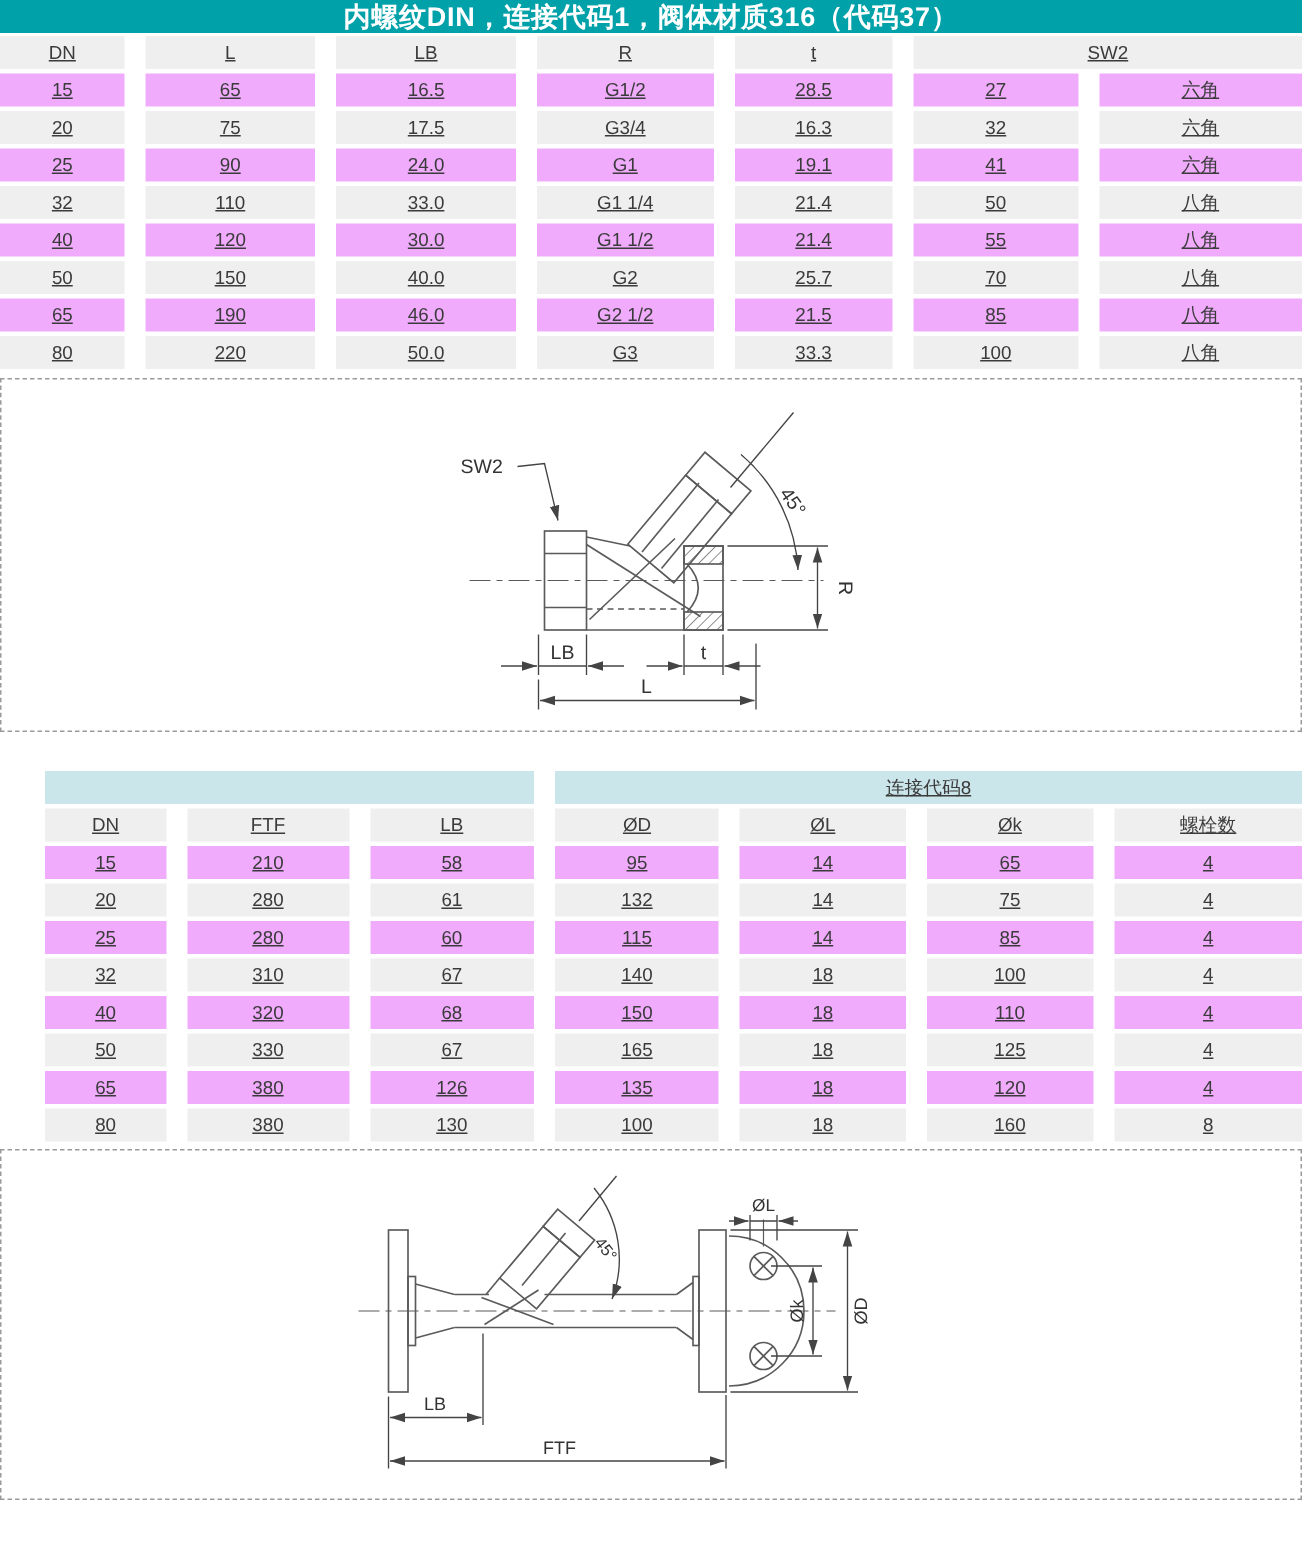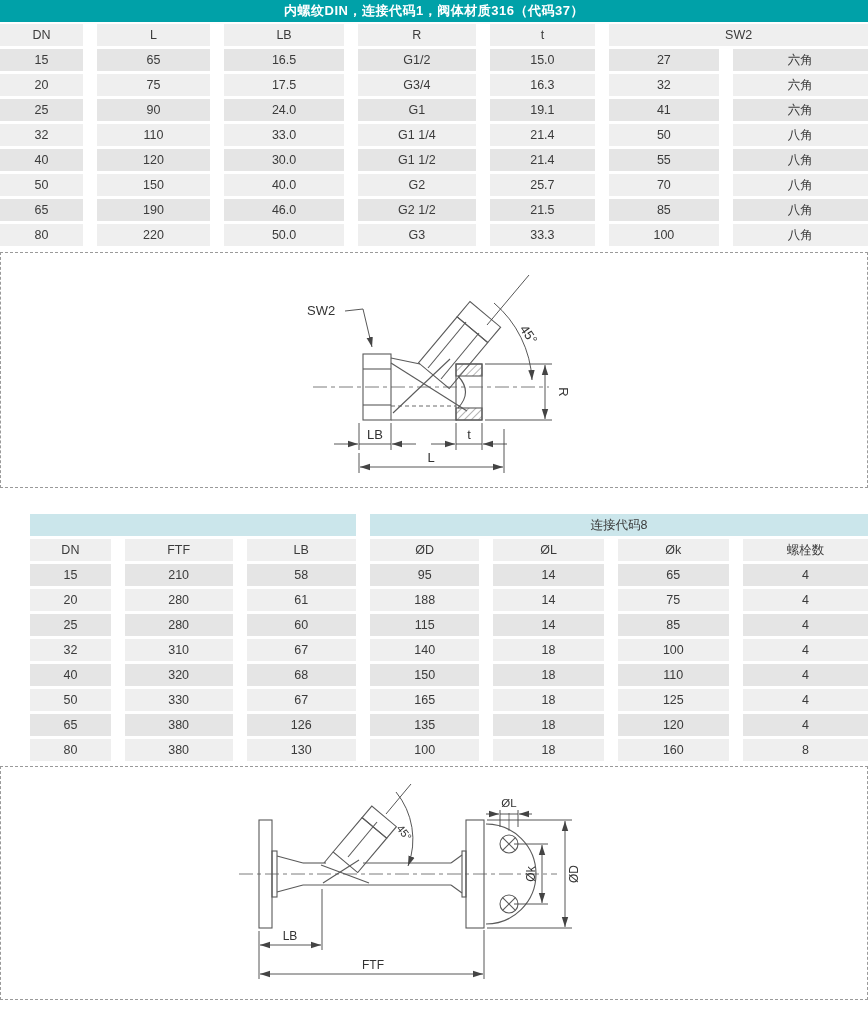--- a/index.html
+++ b/index.html
@@ -2,33 +2,33 @@
 <html><head>
 <meta charset="utf-8">
 <style>
   html,body{margin:0;padding:0;background:#fff;}
   .page{
     width:868px;height:1028px;background:#fff;overflow:hidden;
     font-family:"Liberation Sans",sans-serif;color:#3b3b3b;
   }
   .table-title{
     height:22px;line-height:22px;text-align:center;
-    background:#00A1A8;color:#fff;font-size:13px;font-weight:bold;
+    background:#00A1A8;color:#fff;font-size:18px;font-weight:bold;
     margin-bottom:2px;letter-spacing:.5px;
   }
-  .tbl{display:grid;gap:3px 14px;}
+  .tbl{display:grid;gap:3px 14px;text-decoration:underline;}
   .t1{grid-template-columns:92fr 125fr 133fr 130fr 117fr 121fr 150fr;}
   .t2{grid-template-columns:93fr 124fr 126fr 126fr 127fr 128fr 144fr;margin-left:30px;}
   .cell{
     display:flex;align-items:center;justify-content:center;
     height:22px;font-size:12.5px;
   }
   .hdr{background:#EFEFEF;}
   .subhdr{background:#CBE6EB;}
-  .cyan{background:#e5e5e5;}
+  .cyan{background:#f0abfc;}
   .gray{background:#EFEFEF;}
   .span2{grid-column:span 2;}
   .span3{grid-column:span 3;}
   .span4{grid-column:span 4;}
   .dbox{
     box-sizing:border-box;border:1px dashed #9a9a9a;background:#fff;
   }
   .dbox1{height:236px;margin-top:6px;}
   .dbox2{height:234px;margin-top:5px;}
   .gap-mid{height:26px;}
@@ -46,21 +46,21 @@
       <div class="cell hdr">DN</div>
       <div class="cell hdr">L</div>
       <div class="cell hdr">LB</div>
       <div class="cell hdr">R</div>
       <div class="cell hdr">t</div>
       <div class="cell hdr span2">SW2</div>
     <div class="cell cyan">15</div>
         <div class="cell cyan">65</div>
         <div class="cell cyan">16.5</div>
         <div class="cell cyan">G1/2</div>
-        <div class="cell cyan">15.0</div>
+        <div class="cell cyan">28.5</div>
         <div class="cell cyan">27</div>
         <div class="cell cyan">六角</div>
         <div class="cell gray">20</div>
         <div class="cell gray">75</div>
         <div class="cell gray">17.5</div>
         <div class="cell gray">G3/4</div>
         <div class="cell gray">16.3</div>
         <div class="cell gray">32</div>
         <div class="cell gray">六角</div>
         <div class="cell cyan">25</div>
@@ -191,21 +191,21 @@
     <div class="cell cyan">15</div>
         <div class="cell cyan">210</div>
         <div class="cell cyan">58</div>
         <div class="cell cyan">95</div>
         <div class="cell cyan">14</div>
         <div class="cell cyan">65</div>
         <div class="cell cyan">4</div>
         <div class="cell gray">20</div>
         <div class="cell gray">280</div>
         <div class="cell gray">61</div>
-        <div class="cell gray">188</div>
+        <div class="cell gray">132</div>
         <div class="cell gray">14</div>
         <div class="cell gray">75</div>
         <div class="cell gray">4</div>
         <div class="cell cyan">25</div>
         <div class="cell cyan">280</div>
         <div class="cell cyan">60</div>
         <div class="cell cyan">115</div>
         <div class="cell cyan">14</div>
         <div class="cell cyan">85</div>
         <div class="cell cyan">4</div>

